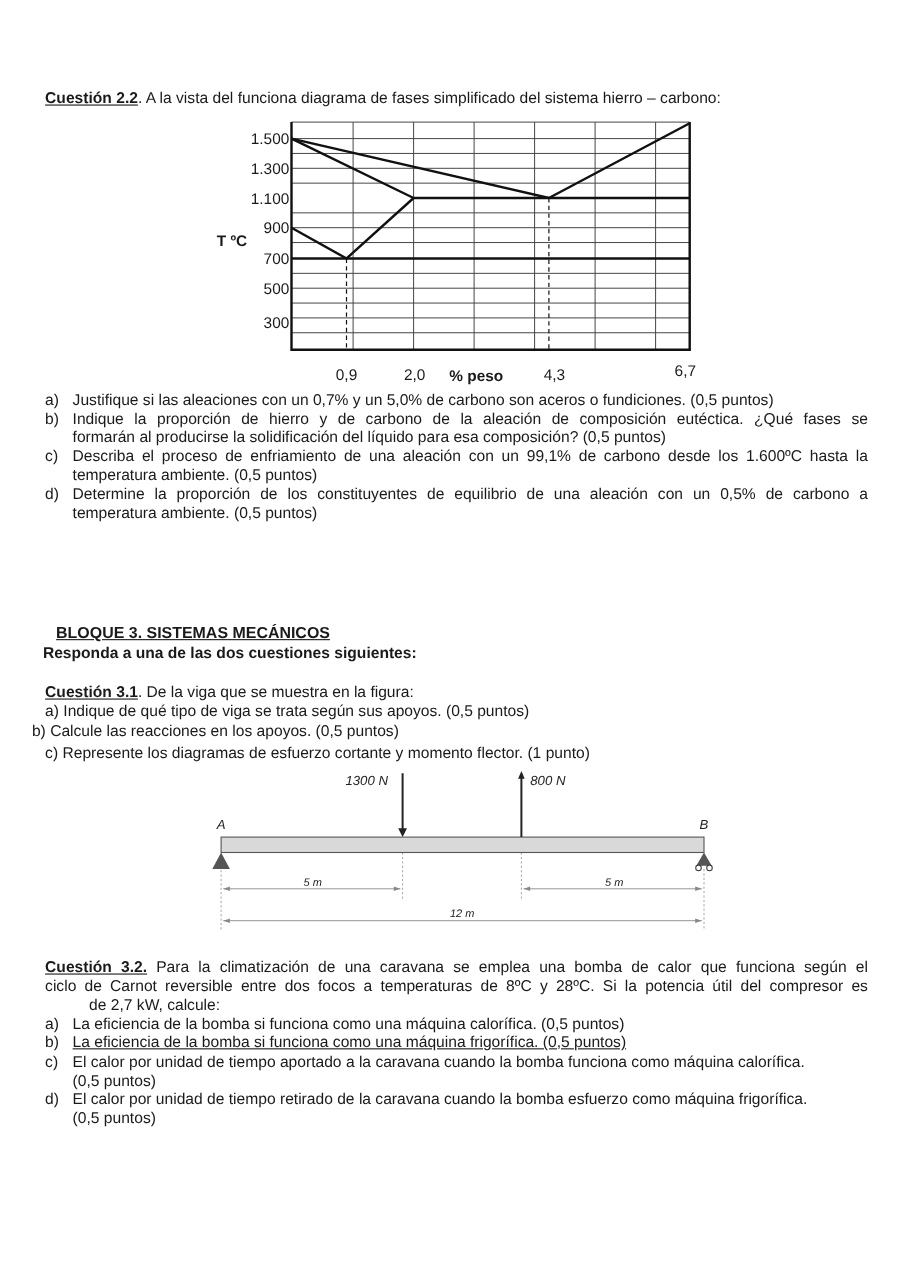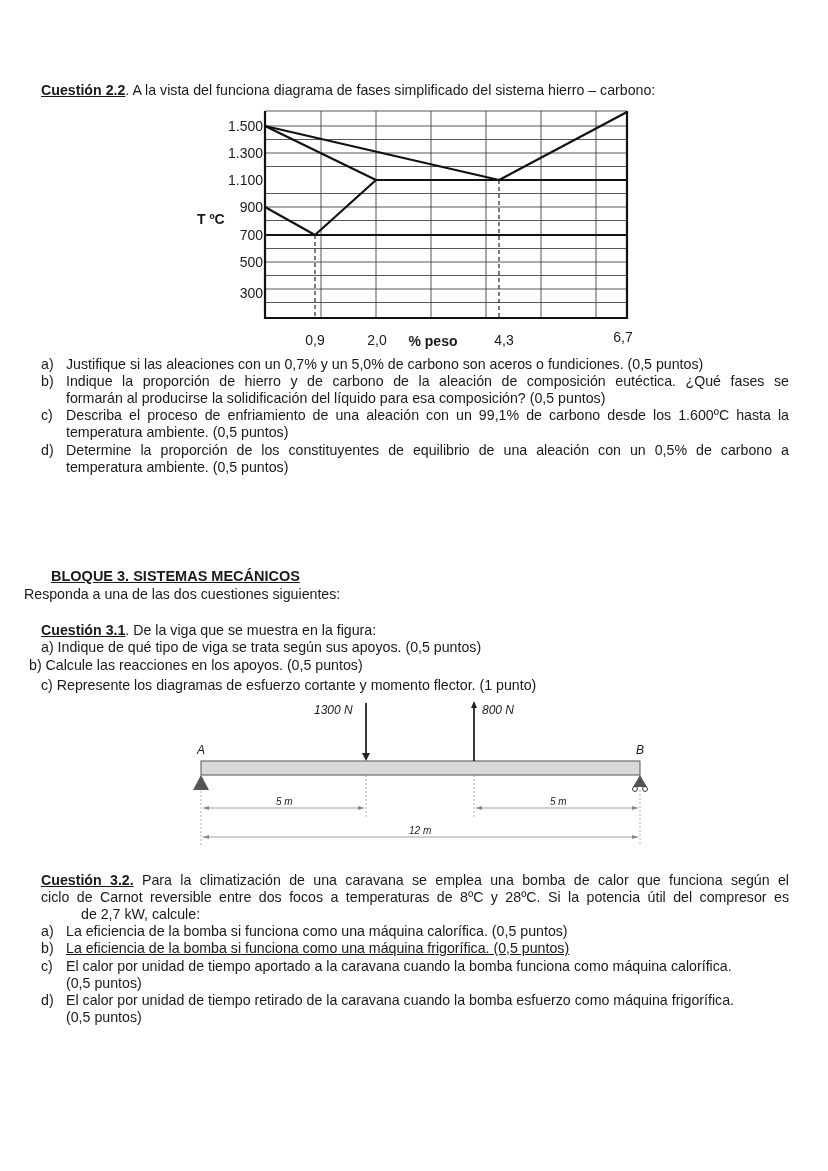--- a/index.html
+++ b/index.html
@@ -97,21 +97,21 @@
     <span class="lbl">c)</span><span>Describa el proceso de enfriamiento de una aleación con un 99,1% de carbono desde los 1.600ºC hasta la</span>
   </div>
   <div class="line" style="left:25px; top:68px;">temperatura ambiente. (0,5 puntos)</div>
   <div class="line just" style="left:0; top:86px; width:748px;">
     <span class="lbl">d)</span><span>Determine la proporción de los constituyentes de equilibrio de una aleación con un 0,5% de carbono a</span>
   </div>
   <div class="line" style="left:25px; top:103px;">temperatura ambiente. (0,5 puntos)</div>
 </div>
 
 <div class="line ul" style="left:41px; top:568px; font-size:14.5px;margin-left:10px;">BLOQUE 3. SISTEMAS MECÁNICOS</div>
-<div class="line" style="left:24px; top:586px;">Responda a una de las dos cuestiones siguientes:</div>
+<div class="line" style="left:39px; top:586px;font-weight:bold;">Responda a una de las dos cuestiones siguientes:</div>
 
 <div class="line" style="left:41px; top:622px;">
   <span class="ul">Cuestión 3.1</span><span>. De la viga que se muestra en la figura:</span>
 </div>
 <div class="line" style="left:41px; top:639px;text-align:center;">
   <span>a)</span> <span>Indique de qué tipo de viga se trata según sus apoyos. (0,5 puntos)</span>
 </div>
 <div class="line" style="left:29px; top:657px;">
   <span>b)</span> <span>Calcule las reacciones en los apoyos. (0,5 puntos)</span>
 </div>

